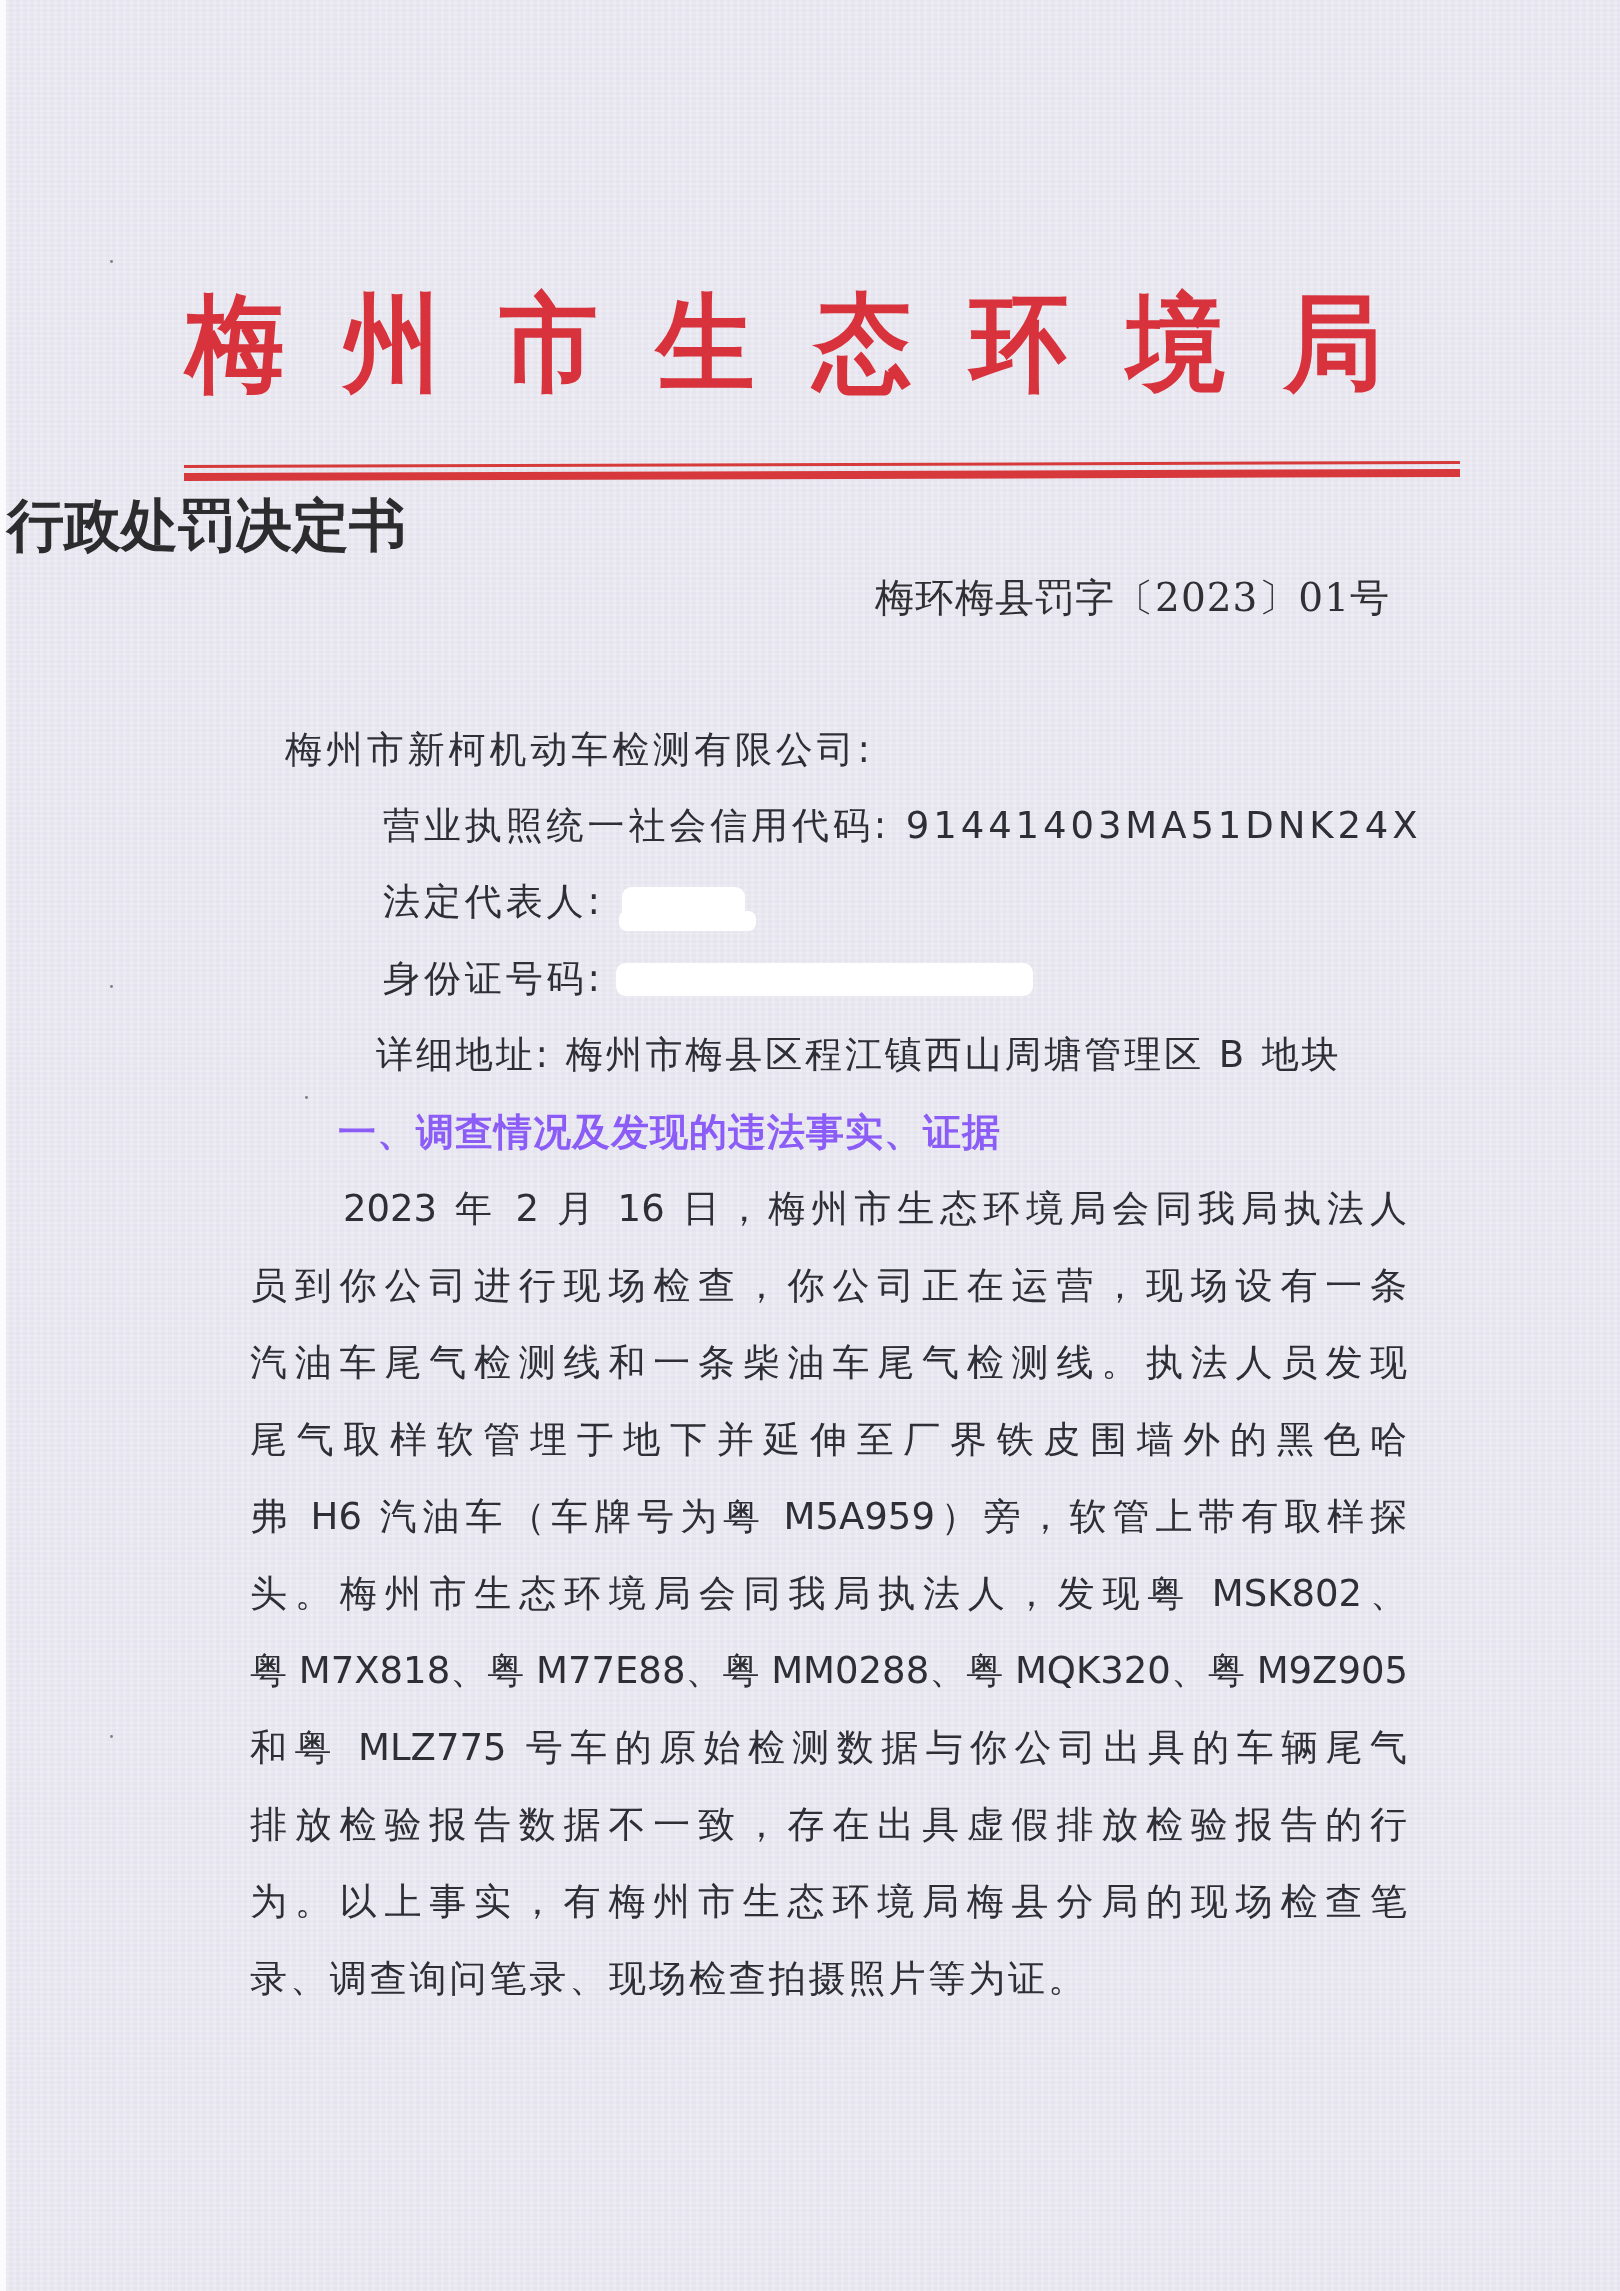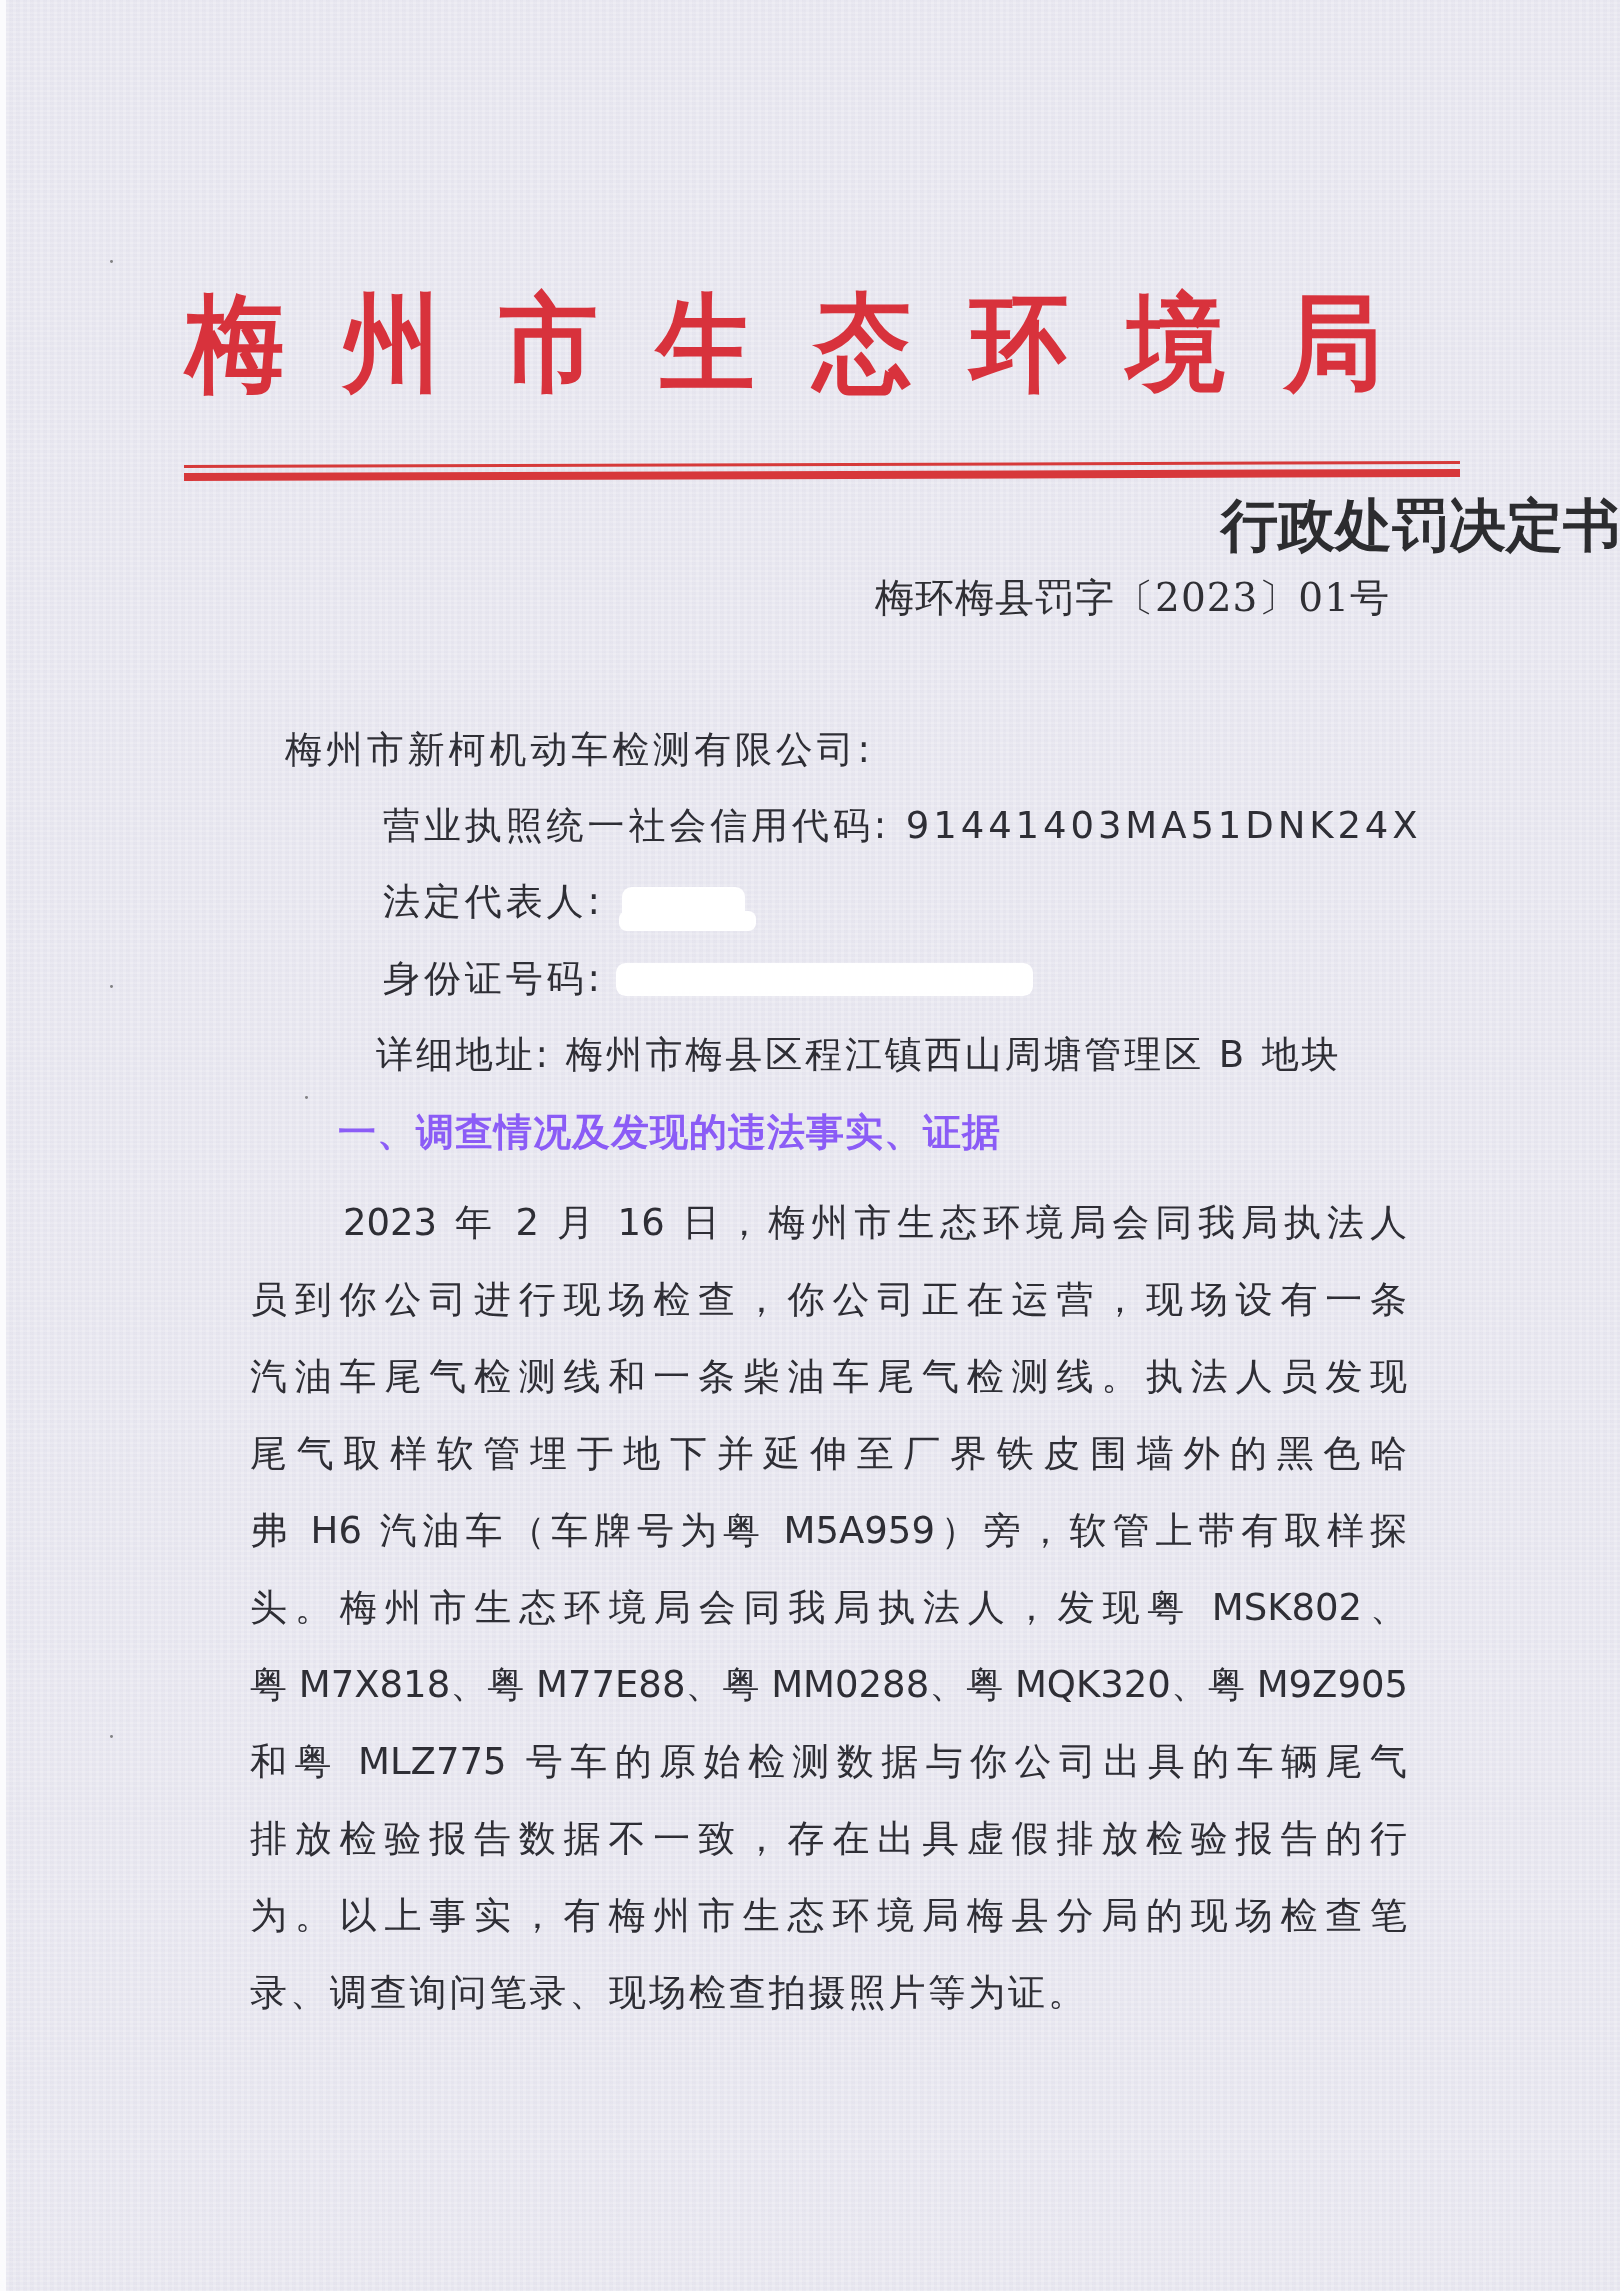--- a/index.html
+++ b/index.html
@@ -21,21 +21,21 @@
     display: flex; justify-content: space-between; align-items: center;
     font-family: "DejaVu Serif", "Liberation Serif", serif;
     font-weight: bold; font-size: 98px; line-height: 1;
     color: #d8323c;
   }
   .masthead span { display: inline-block; transform: scaleY(1.08); }
   .rule-thin, .rule-thick { position: absolute; left: 184px; width: 1276px; background: #d63a3a; transform: rotate(-0.18deg); transform-origin: left center; }
   .rule-thin { top: 465px; height: 2.9px; }
   .rule-thick { top: 473px; height: 7.8px; background: #d7383b; }
   .doc-title {
-    position: absolute; left: 0; width: 1620px; top: 490px; text-align: right;
+    position: absolute; left: 0; width: 1620px; top: 490px; text-align: left;
     font-family: "DejaVu Serif", "Liberation Serif", serif;
     font-weight: bold; font-size: 57px; line-height: 69px; color: #2c2c2f;
     padding-left: 7px; box-sizing: border-box;
   }
   .doc-no {
     position: absolute; right: 230px; top: 573px;
     font-size: 39px; line-height: 49px; letter-spacing: 1px; color: #2f2f34;
   }
   .line {
     position: absolute; white-space: nowrap;
@@ -52,21 +52,21 @@
   .r1b { left: 619px; top: 911px; width: 137px; height: 19.6px; border-radius: 7.8px; }
   .r2 { left: 616px; top: 963px; width: 417px; height: 33px; }
   .section-h {
     position: absolute; left: 338px; top: 1108px;
     font-family: "DejaVu Sans", "Liberation Sans", sans-serif;
     font-weight: bold; font-size: 38px; line-height: 49px; color: #8b5cf6; letter-spacing: 1px;
   }
   .para {
     position: absolute; left: 250px; top: 1184px; width: 1157px;
     font-family: "DejaVu Sans", "Liberation Sans", sans-serif;
-    font-size: 37px; color: #2e2e35; margin-top: 14px;
+    font-size: 37px; color: #2e2e35;
   }
   .para .pl { height: 77px; line-height: 49px; white-space: nowrap; text-align: justify; text-align-last: justify; }
   .para .pl.first { padding-left: 93px; }
   .para .pl.last { text-align-last: left; letter-spacing: 2.9px; }
   .speck { position: absolute; width: 2.9px; height: 2.9px; border-radius: 50%; background: #555; opacity: .7; }
 </style>
 </head>
 <body>
 
 <div class="left-strip"></div>

